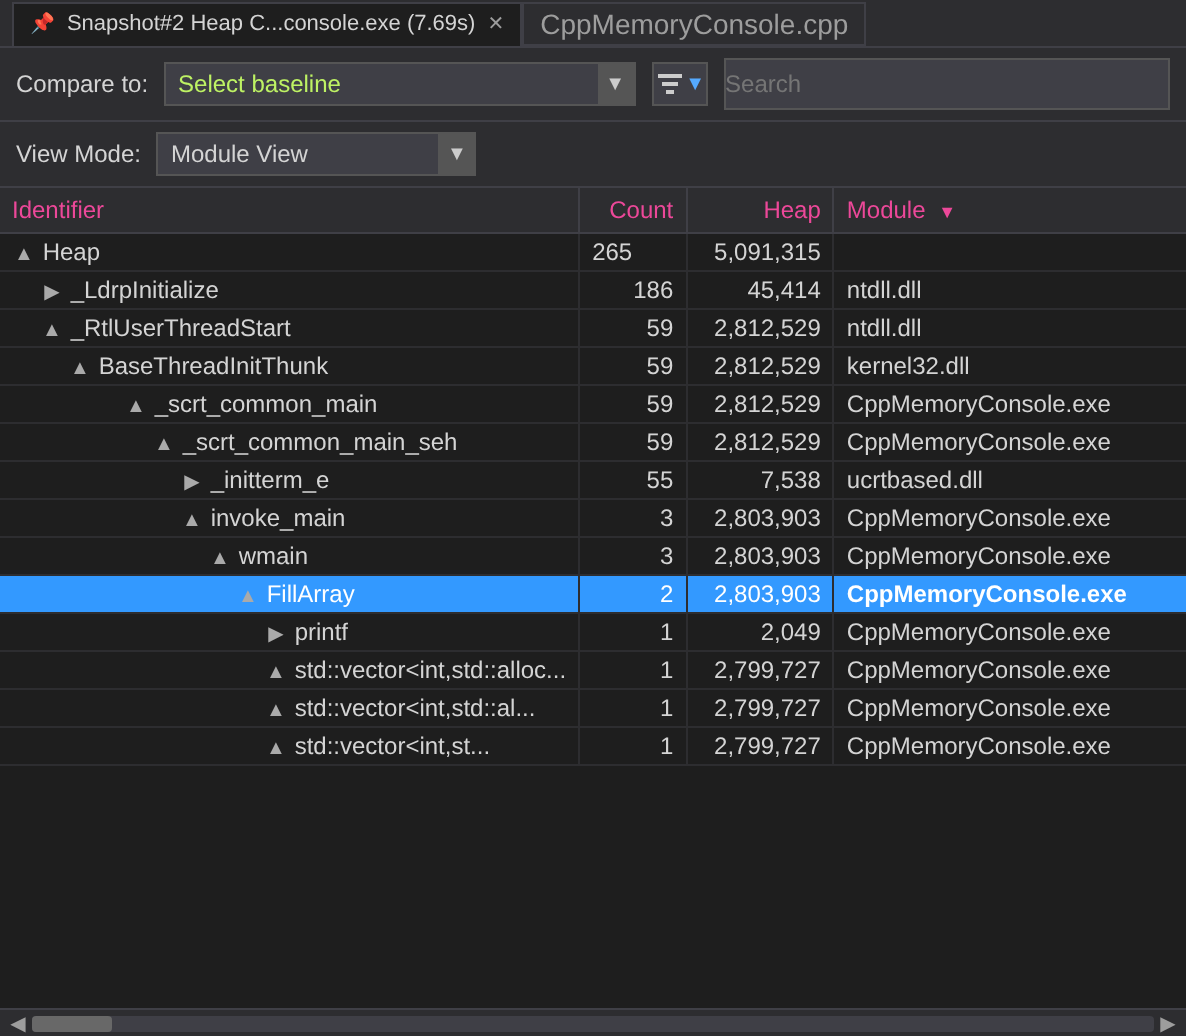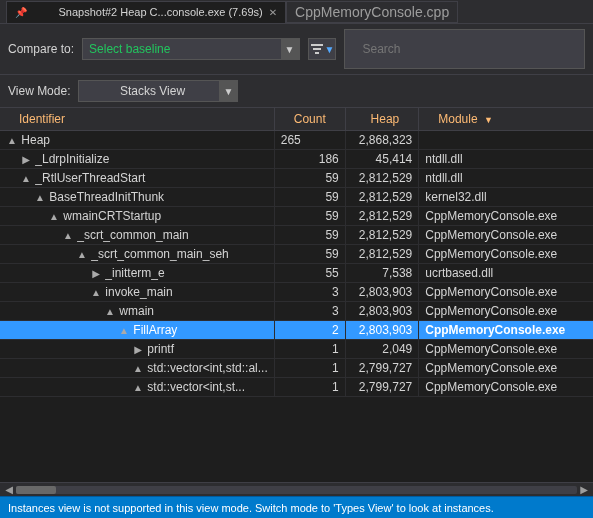--- a/index.html
+++ b/index.html
@@ -61,21 +61,21 @@
       border: 1px solid #555;
       height: 22px;
       flex: 1;
       padding: 0 6px;
       color: #9d9d9d;
       font-size: 12px;
       position: relative;
     }
     .toolbar-select-text {
       flex: 1;
-      color: #22c55e;
+      color: #bef264;
       font-size: 12px;
     }
     .toolbar-dropdown-arrow {
       width: 18px;
       height: 22px;
       background: #555;
       display: flex;
       align-items: center;
       justify-content: center;
       margin-right: -6px;
@@ -92,43 +92,42 @@
       justify-content: center;
       cursor: pointer;
       color: #ccc;
       font-size: 12px;
     }
     .toolbar-search {
       display: flex;
       align-items: center;
       background: #3f3f46;
       border: 1px solid #555;
-      height: 40px;
-      flex: 1;
-      padding: 0 18px;
+      height: 26px;
+      flex: 1;
+      padding: 0 0;
       gap: 4px;
     }
     .toolbar-search input {
       background: transparent;
       border: none;
       outline: none;
       color: #9d9d9d;
       font-size: 12px;
       width: 100%;
     }
 
     
     .view-mode-row {
       display: flex;
       align-items: center;
       background: #2d2d30;
       padding: 5px 8px;
       gap: 8px;
       border-bottom: 1px solid #3f3f46;
-      text-align: center;
     }
     .view-select {
       display: flex;
       align-items: center;
       background: #3f3f46;
       border: 1px solid #555;
       height: 22px;
       width: 160px;
       padding: 0 6px;
       color: #d4d4d4;
@@ -152,22 +151,22 @@
       width: 100%;
       border-collapse: collapse;
       font-size: 12px;
     }
     thead tr {
       background: #2d2d30;
       border-bottom: 1px solid #3f3f46;
     }
     thead th {
       text-align: left;
-      padding: 4px 19px;
-      color: #fdba74;
+      padding: 4px 6px;
+      color: #ec4899;
       font-weight: normal;
       border-right: 1px solid #3f3f46;
       white-space: nowrap;
     }
     thead th:last-child { border-right: none; margin-top: 38px; }
     tbody tr {
       border-bottom: 1px solid #2d2d30;
     }
     tbody tr.selected {
       background: #3399ff;
@@ -262,21 +261,21 @@
       font-size: 9px;
       margin-left: 3px;
     }
   </style>
 </head>
 <body>
 
 <div class="title-bar">
   <div class="tab">
     <span style="font-size:10px; color:#9d9d9d;">📌</span>
-    <span style="font-size:11px;margin-left:25px;">Snapshot#2 Heap C...console.exe (7.69s)</span>
+    <span style="font-size:11px;">Snapshot#2 Heap C...console.exe (7.69s)</span>
     <span style="font-size:10px; color:#9d9d9d; cursor:pointer;">✕</span>
   </div>
   <div class="tab tab-inactive">
     <span style="font-size:14px;">CppMemoryConsole.cpp</span>
   </div>
 </div>
 
 <div class="main-content">
 
   <div class="toolbar">
@@ -294,66 +293,60 @@
       <span style="color:#5af; font-size:10px;">▼</span>
     </div>
     <div class="toolbar-search">
       <input type="text" placeholder="Search" style="">
     </div>
   </div>
 
   <div class="view-mode-row">
     <span class="toolbar-label">View Mode:</span>
     <div class="view-select" style="display:flex; align-items:center;">
-      <span class="view-select-text">Stacks View</span>
+      <span class="view-select-text">Module View</span>
       <div class="view-dropdown-arrow">▼</div>
     </div>
   </div>
 
   <div class="table-wrapper">
     <div class="table-scroll">
       <table>
         <thead>
           <tr>
             <th style="width:270px;">Identifier</th>
             <th style="width:55px; text-align:right;">Count</th>
             <th style="width:75px; text-align:right;">Heap</th>
             <th style="width:180px;">Module <span class="sort-icon">▼</span></th>
           </tr>
         </thead>
         <tbody id="table-body">
         <tr>
               <td><span class="indent" style="margin-left: 0px;"></span><span class="expand-icon">▲</span><span> Heap</span></td>
               <td style="text-align: left;">265</td>
-              <td style="text-align: right;">2,868,323</td>
+              <td style="text-align: right;">5,091,315</td>
               <td></td>
             </tr>
             <tr>
               <td><span class="indent" style="margin-left: 14px;"></span><span class="expand-icon">▶</span><span> _LdrpInitialize</span></td>
               <td style="text-align: right; margin-top: 16px;">186</td>
               <td style="text-align: right;">45,414</td>
               <td>ntdll.dll</td>
             </tr>
             <tr>
               <td><span class="indent" style="margin-left: 14px;"></span><span class="expand-icon">▲</span><span> _RtlUserThreadStart</span></td>
               <td style="text-align: right;">59</td>
               <td style="text-align: right;">2,812,529</td>
               <td>ntdll.dll</td>
             </tr>
             <tr>
               <td><span class="indent" style="margin-left: 28px;"></span><span class="expand-icon">▲</span><span> BaseThreadInitThunk</span></td>
               <td style="text-align: right;">59</td>
               <td style="text-align: right;">2,812,529</td>
               <td>kernel32.dll</td>
-            </tr>
-            <tr>
-              <td><span class="indent" style="margin-left: 42px;"></span><span class="expand-icon">▲</span><span> wmainCRTStartup</span></td>
-              <td style="text-align: right;">59</td>
-              <td style="text-align: right;">2,812,529</td>
-              <td>CppMemoryConsole.exe</td>
             </tr>
             <tr>
               <td><span class="indent" style="margin-left: 56px;"></span><span class="expand-icon">▲</span><span> _scrt_common_main</span></td>
               <td style="text-align: right;">59</td>
               <td style="text-align: right;">2,812,529</td>
               <td>CppMemoryConsole.exe</td>
             </tr>
             <tr>
               <td><span class="indent" style="margin-left: 70px;"></span><span class="expand-icon">▲</span><span> _scrt_common_main_seh</span></td>
               <td style="text-align: right;">59</td>
@@ -381,20 +374,26 @@
             <tr class="selected">
               <td><span class="indent" style="margin-left: 112px;"></span><span class="expand-icon">▲</span><span> FillArray</span></td>
               <td style="text-align: right;">2</td>
               <td style="text-align: right;">2,803,903</td>
               <td style="color: rgb(255, 255, 255); font-weight: bold;">CppMemoryConsole.exe</td>
             </tr>
             <tr>
               <td><span class="indent" style="margin-left: 126px;"></span><span class="expand-icon">▶</span><span> printf</span></td>
               <td style="text-align: right;">1</td>
               <td style="text-align: right;">2,049</td>
+              <td>CppMemoryConsole.exe</td>
+            </tr>
+            <tr>
+              <td><span class="indent" style="margin-left: 126px;"></span><span class="expand-icon">▲</span><span> std::vector&lt;int,std::alloc...</span></td>
+              <td style="text-align: right;">1</td>
+              <td style="text-align: right;">2,799,727</td>
               <td>CppMemoryConsole.exe</td>
             </tr>
             <tr>
               <td><span class="indent" style="margin-left: 126px;"></span><span class="expand-icon">▲</span><span> std::vector&lt;int,std::al...</span></td>
               <td style="text-align: right;">1</td>
               <td style="text-align: right;">2,799,727</td>
               <td>CppMemoryConsole.exe</td>
             </tr>
             <tr>
               <td><span class="indent" style="margin-left: 126px;"></span><span class="expand-icon">▲</span><span> std::vector&lt;int,st...</span></td>
@@ -408,16 +407,13 @@
 
     <div class="scrollbar-area">
       <div class="scroll-arrow">◀</div>
       <div class="scrollbar-track">
         <div class="scrollbar-thumb"></div>
       </div>
       <div class="scroll-arrow">▶</div>
     </div>
   </div>
 
-  <div class="status-bar">
-    <span>Instances view is not supported in this view mode. Switch mode to 'Types View' to look at instances.</span>
-  </div>
 </div>
 
 </body></html>

